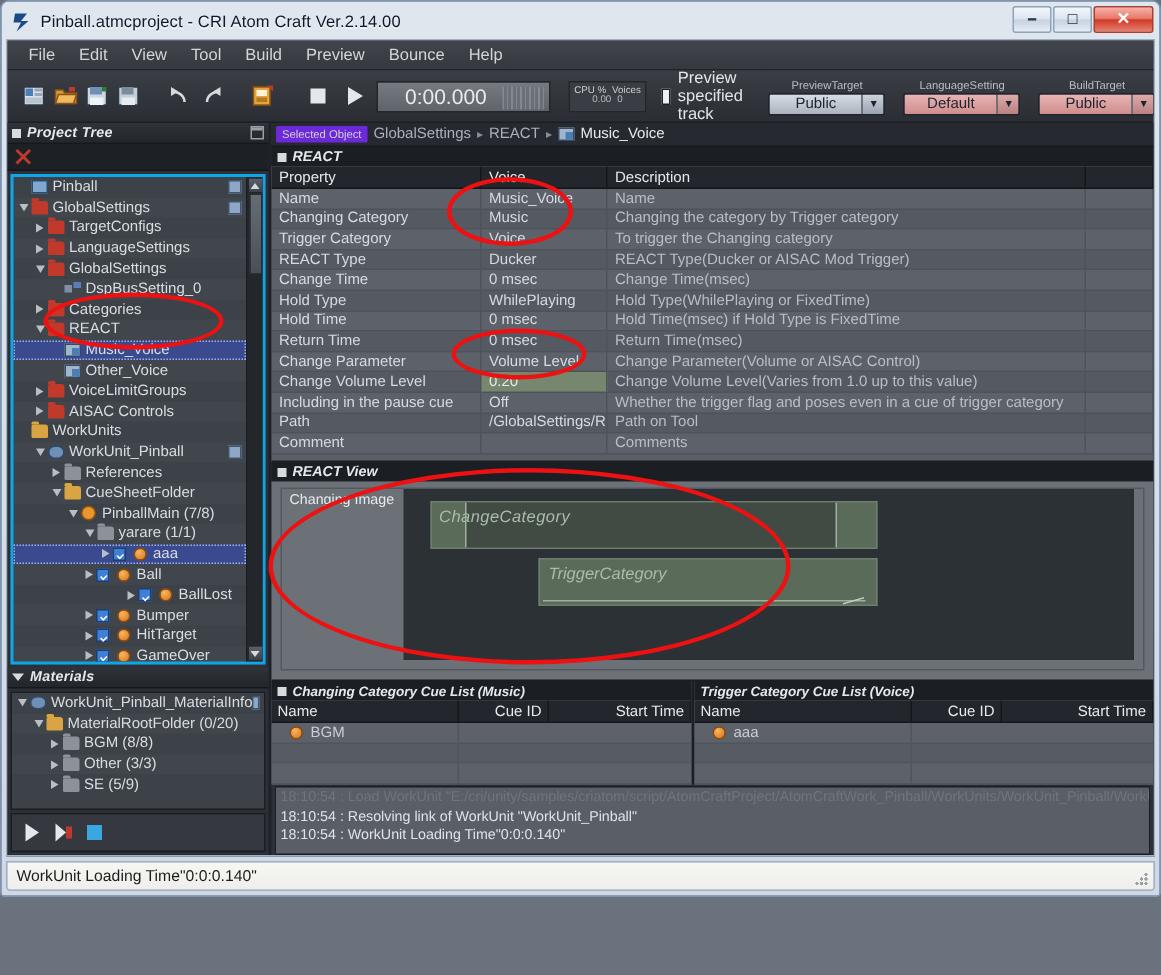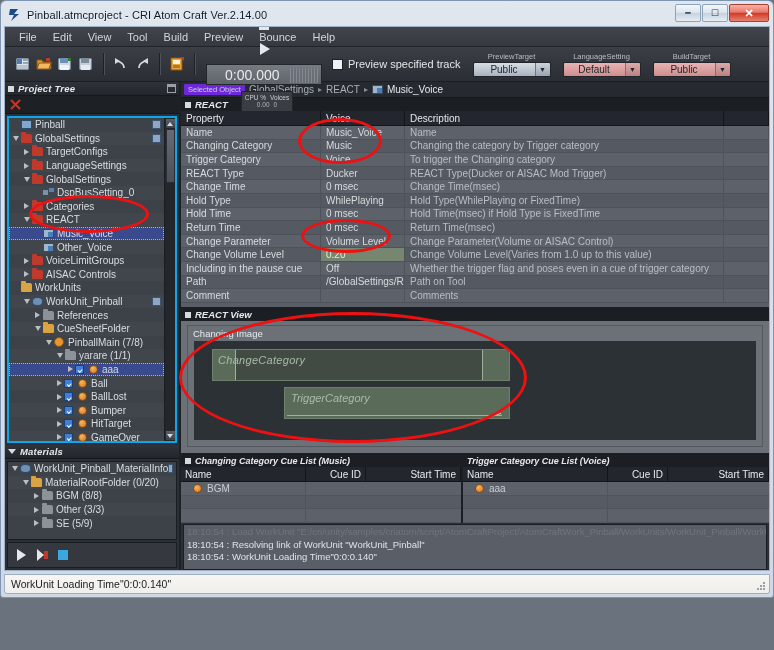--- a/index.html
+++ b/index.html
@@ -77,21 +77,21 @@
   }
   .tb-group { display:flex; align-items:center; gap:3px; padding: 0 5px; }
   .tb-sep { width:1px; height:22px; background:#1d2025; margin:0 3px;
             box-shadow: 1px 0 0 #4c525a; }
   .tb-btn {
     width: 18px; height: 18px; border-radius: 2px;
     display:flex; align-items:center; justify-content:center;
     position: relative;
   }
   .tb-btn svg { display:block; }
-  .transport { display:flex; align-items:center; gap:6px; padding-left:8px;flex-direction:column; }
+  .transport { display:flex; align-items:center; gap:6px; padding-left:8px; }
   .time-display {
     width: 116px; height: 21px;
     background: linear-gradient(180deg,#767b82 0%, #5f646b 100%);
     border: 1px solid #23262b;
     display:flex; align-items:center; justify-content:flex-start;
     padding-left: 18px;
     color: #e8eaec; font-size: 14px;
     font-family: "Liberation Sans", sans-serif;
     position: relative;
   }
@@ -250,21 +250,21 @@
   .pt-cell.desc { color:#b9bec5; }
   .col-prop{width:140px;flex:0 0 140px;}
   .col-val{width:84px;flex:0 0 84px;}
   .col-desc{flex:1 1 auto;min-width:0;}
   .col-x{width:45px;flex:0 0 45px;}
 
   .reactview { flex:0 0 133px; display:flex; flex-direction:column; background:#6c7178; overflow:hidden; border-bottom:1px solid #1b1e23;}
   .rv-body { flex:1 1 auto; padding:4px 6px 6px 6px; }
   .rv-box {
     height:100%; background:#6c7178; border:1px solid #55595f;
-    display:flex; flex-direction:column;
+    display:flex; 
   }
   .rv-label { font-size:9.5px; color:#e7eaed; padding:2px 0 2px 5px; }
   .rv-canvas {
     flex:1 1 auto; margin: 0 6px 6px 6px; background:#2c3136; position:relative; overflow:hidden;
   }
   .rv-bar1 {
     position:absolute; left:18px; top:8px; width:298px; height:32px;
     background:#5a6b5a; border:1px solid #6d7f6d;
   }
   .rv-bar1 .dip {
@@ -678,21 +678,21 @@
               <div class="trow" style="padding-left: 46px;">
                 <span class="twist">
                   <span class="c"></span>
                 </span>
                 <span class="ck"></span>
                 <span class="ticon">
                   <span class="ico-cue"></span>
                 </span>
                 <span>Ball</span>
               </div>
-              <div class="trow" style="padding-left: 46px;">
+              <div class="trow" style="padding-left: 46px; margin-left: 28px;">
                 <span class="twist">
                   <span class="c"></span>
                 </span>
                 <span class="ck"></span>
                 <span class="ticon">
                   <span class="ico-cue"></span>
                 </span>
                 <span>BallLost</span>
               </div>
               <div class="trow" style="padding-left: 46px;">

